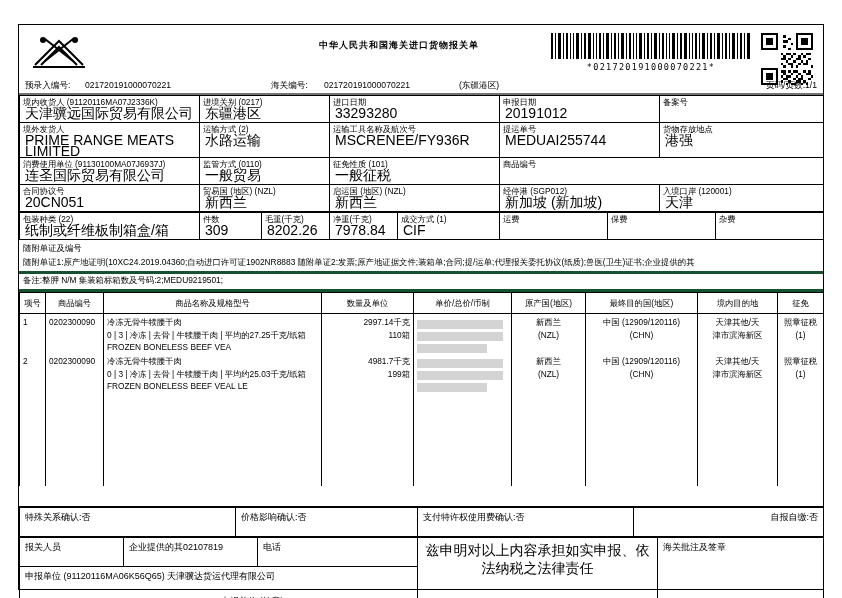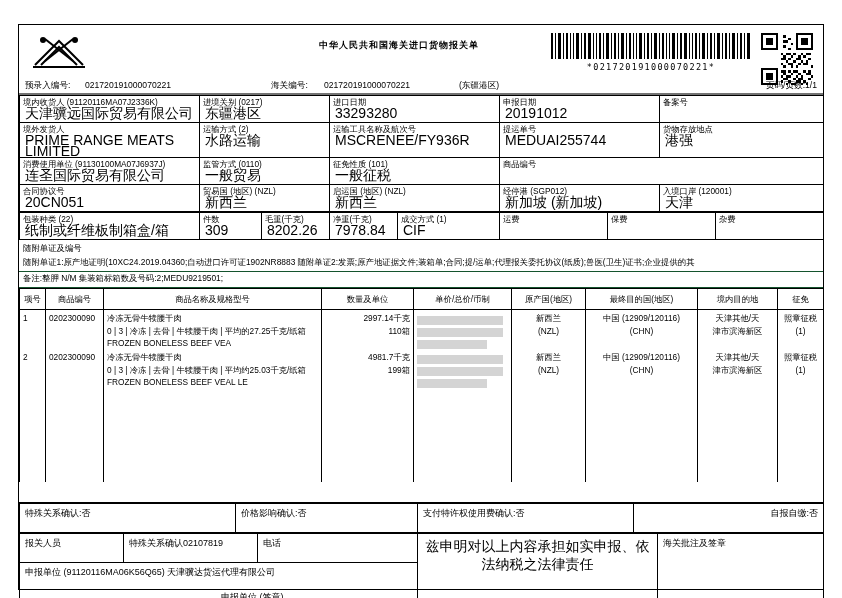--- a/index.html
+++ b/index.html
@@ -30,21 +30,21 @@
   
   .metarow{position:relative;height:16px;border-bottom:2px solid #737373;}
   .metarow span{position:absolute;top:3px;font-size:8.6px;white-space:nowrap;}
   
   .grid{border-collapse:collapse;width:100%;table-layout:fixed;}
   .grid td{border:1px solid #000;padding:0;vertical-align:top;height:26px;margin-left:6px;}
   .cell{padding:1px 3px 0 3px;line-height:11px;}
   .cell .l{font-size:8.3px;display:block;}
   .cell .v{font-size:14px;display:block;padding-left:2px;}
   
-  .linerow{position:relative;border-bottom:1px solid #14532d;}
+  .linerow{position:relative;border-bottom:3px solid #14532d;}
   .linerow .t{font-size:8.4px;padding:2px 4px;line-height:12px;}
   
   .goods{border-collapse:collapse;width:100%;table-layout:fixed;}
   .goods th{border:1px solid #000;font-size:8.3px;font-weight:normal;height:20px;padding:0 2px;}
   .goods td{border-left:1px solid #000;border-right:1px solid #000;font-size:8.3px;padding:0 3px;vertical-align:top;}
   .goods .row-top td{padding-top:3px;}
   .goods-wrap{border-bottom:1px solid #000;}
   .redact{display:inline-block;background:#d4d4d4;height:9px;vertical-align:middle;}
   .center{text-align:center;}
   .right{text-align:right;}
@@ -576,21 +576,21 @@
           <col style="width:160px">
           <col style="width:240px">
           <col style="width:166px">
         </colgroup>
     <tbody>
       <tr>
         <td>
           <span>报关人员</span>
         </td>
         <td>
-          <span>特殊关系确认</span><span>02107819</span>
+          <span>企业提供的其</span><span>02107819</span>
         </td>
         <td>
           <span>电话</span>
         </td>
         <td rowspan="2" class="center" style="vertical-align:top;padding-top:4px;">
           <span class="small">兹申明对以上内容承担如实申报、依法纳税之法律责任</span>
         </td>
         <td rowspan="2" style="vertical-align:top;">
           <span>海关批注及签章</span>
         </td>

